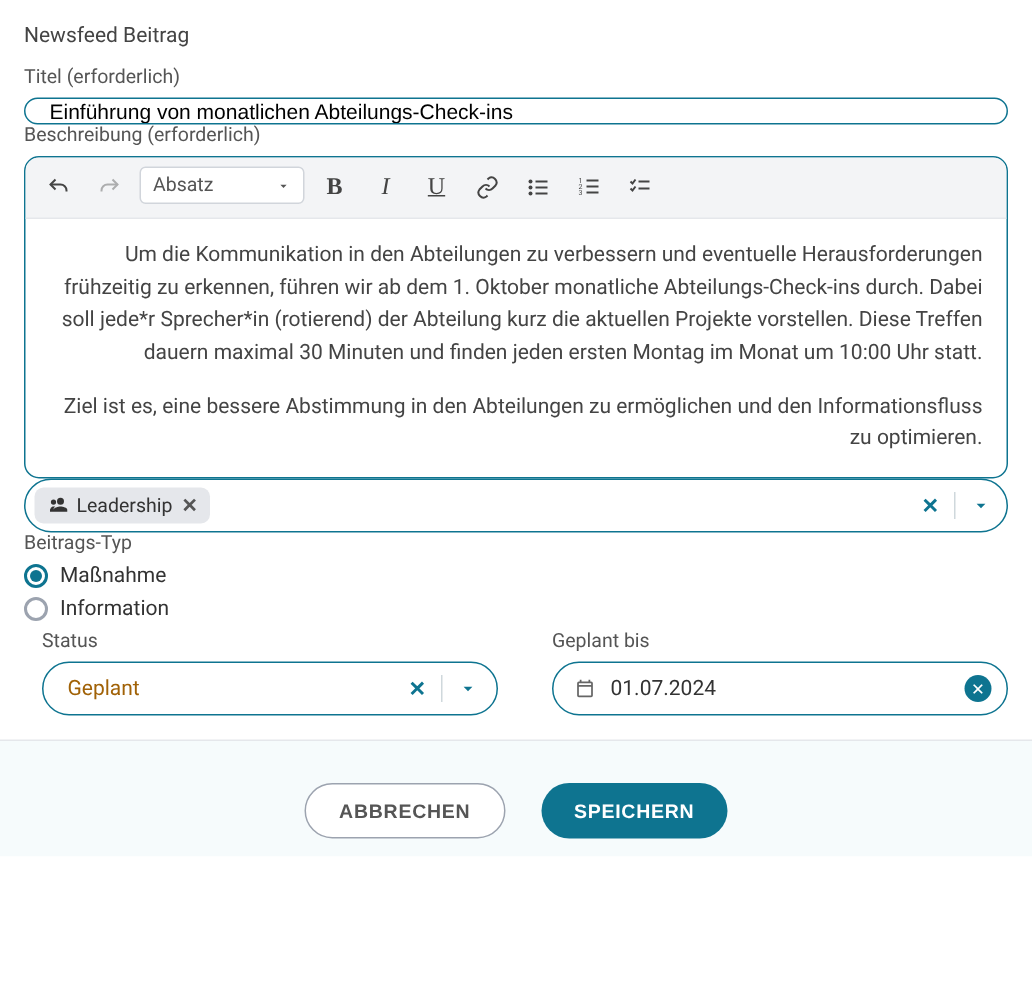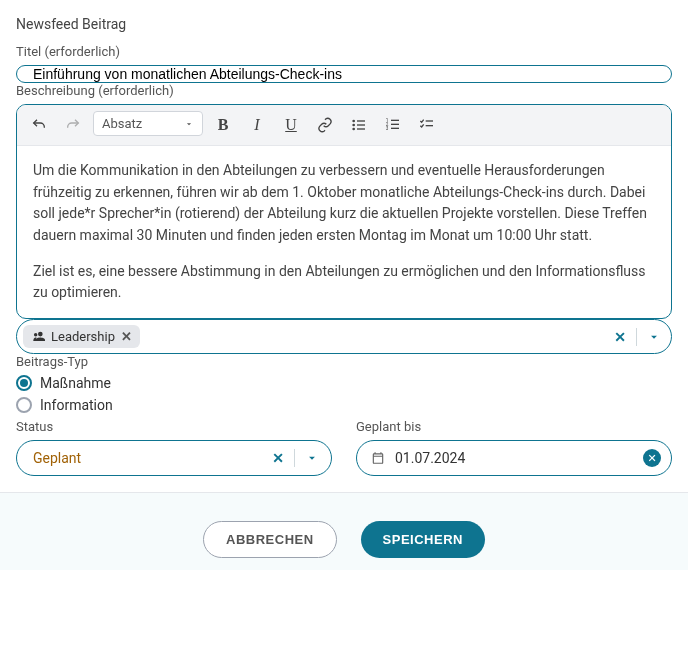--- a/index.html
+++ b/index.html
@@ -69,21 +69,21 @@
     font-size: 13px;
     color: #555;
   }
   .editor-body {
     padding: 14px 16px;
     font-size: 14px;
     color: #444;
     line-height: 1.55;
     min-height: 140px;
   }
-  .editor-body p { margin-bottom: 14px; }
+  .editor-body p { margin-bottom: 14px; text-align: right; }
   .editor-body p:last-child { margin-bottom: 0; }
 
   .visibility-wrap {
     border: 1px solid #0e7490;
     border-radius: 22px;
     display: flex;
     align-items: center;
     padding: 5px 10px 5px 6px;
     gap: 6px;
   }
@@ -128,21 +128,21 @@
     content: ""; position: absolute;
     width: 8px; height: 8px; border-radius: 50%;
     background: #0e7490;
     top: 2px; left: 2px;
   }
 
   .two-col {
     display: flex;
     gap: 24px;
   }
-  .two-col > div { flex: 1; }
+  .two-col > div { flex: 1; margin-left: 12px; }
 
   .select-wrap {
     border: 1px solid #0e7490;
     border-radius: 22px;
     display: flex;
     align-items: center;
     padding: 8px 12px 8px 16px;
   }
   .select-value { flex: 1; color: #a16207; }
   .select-actions {

